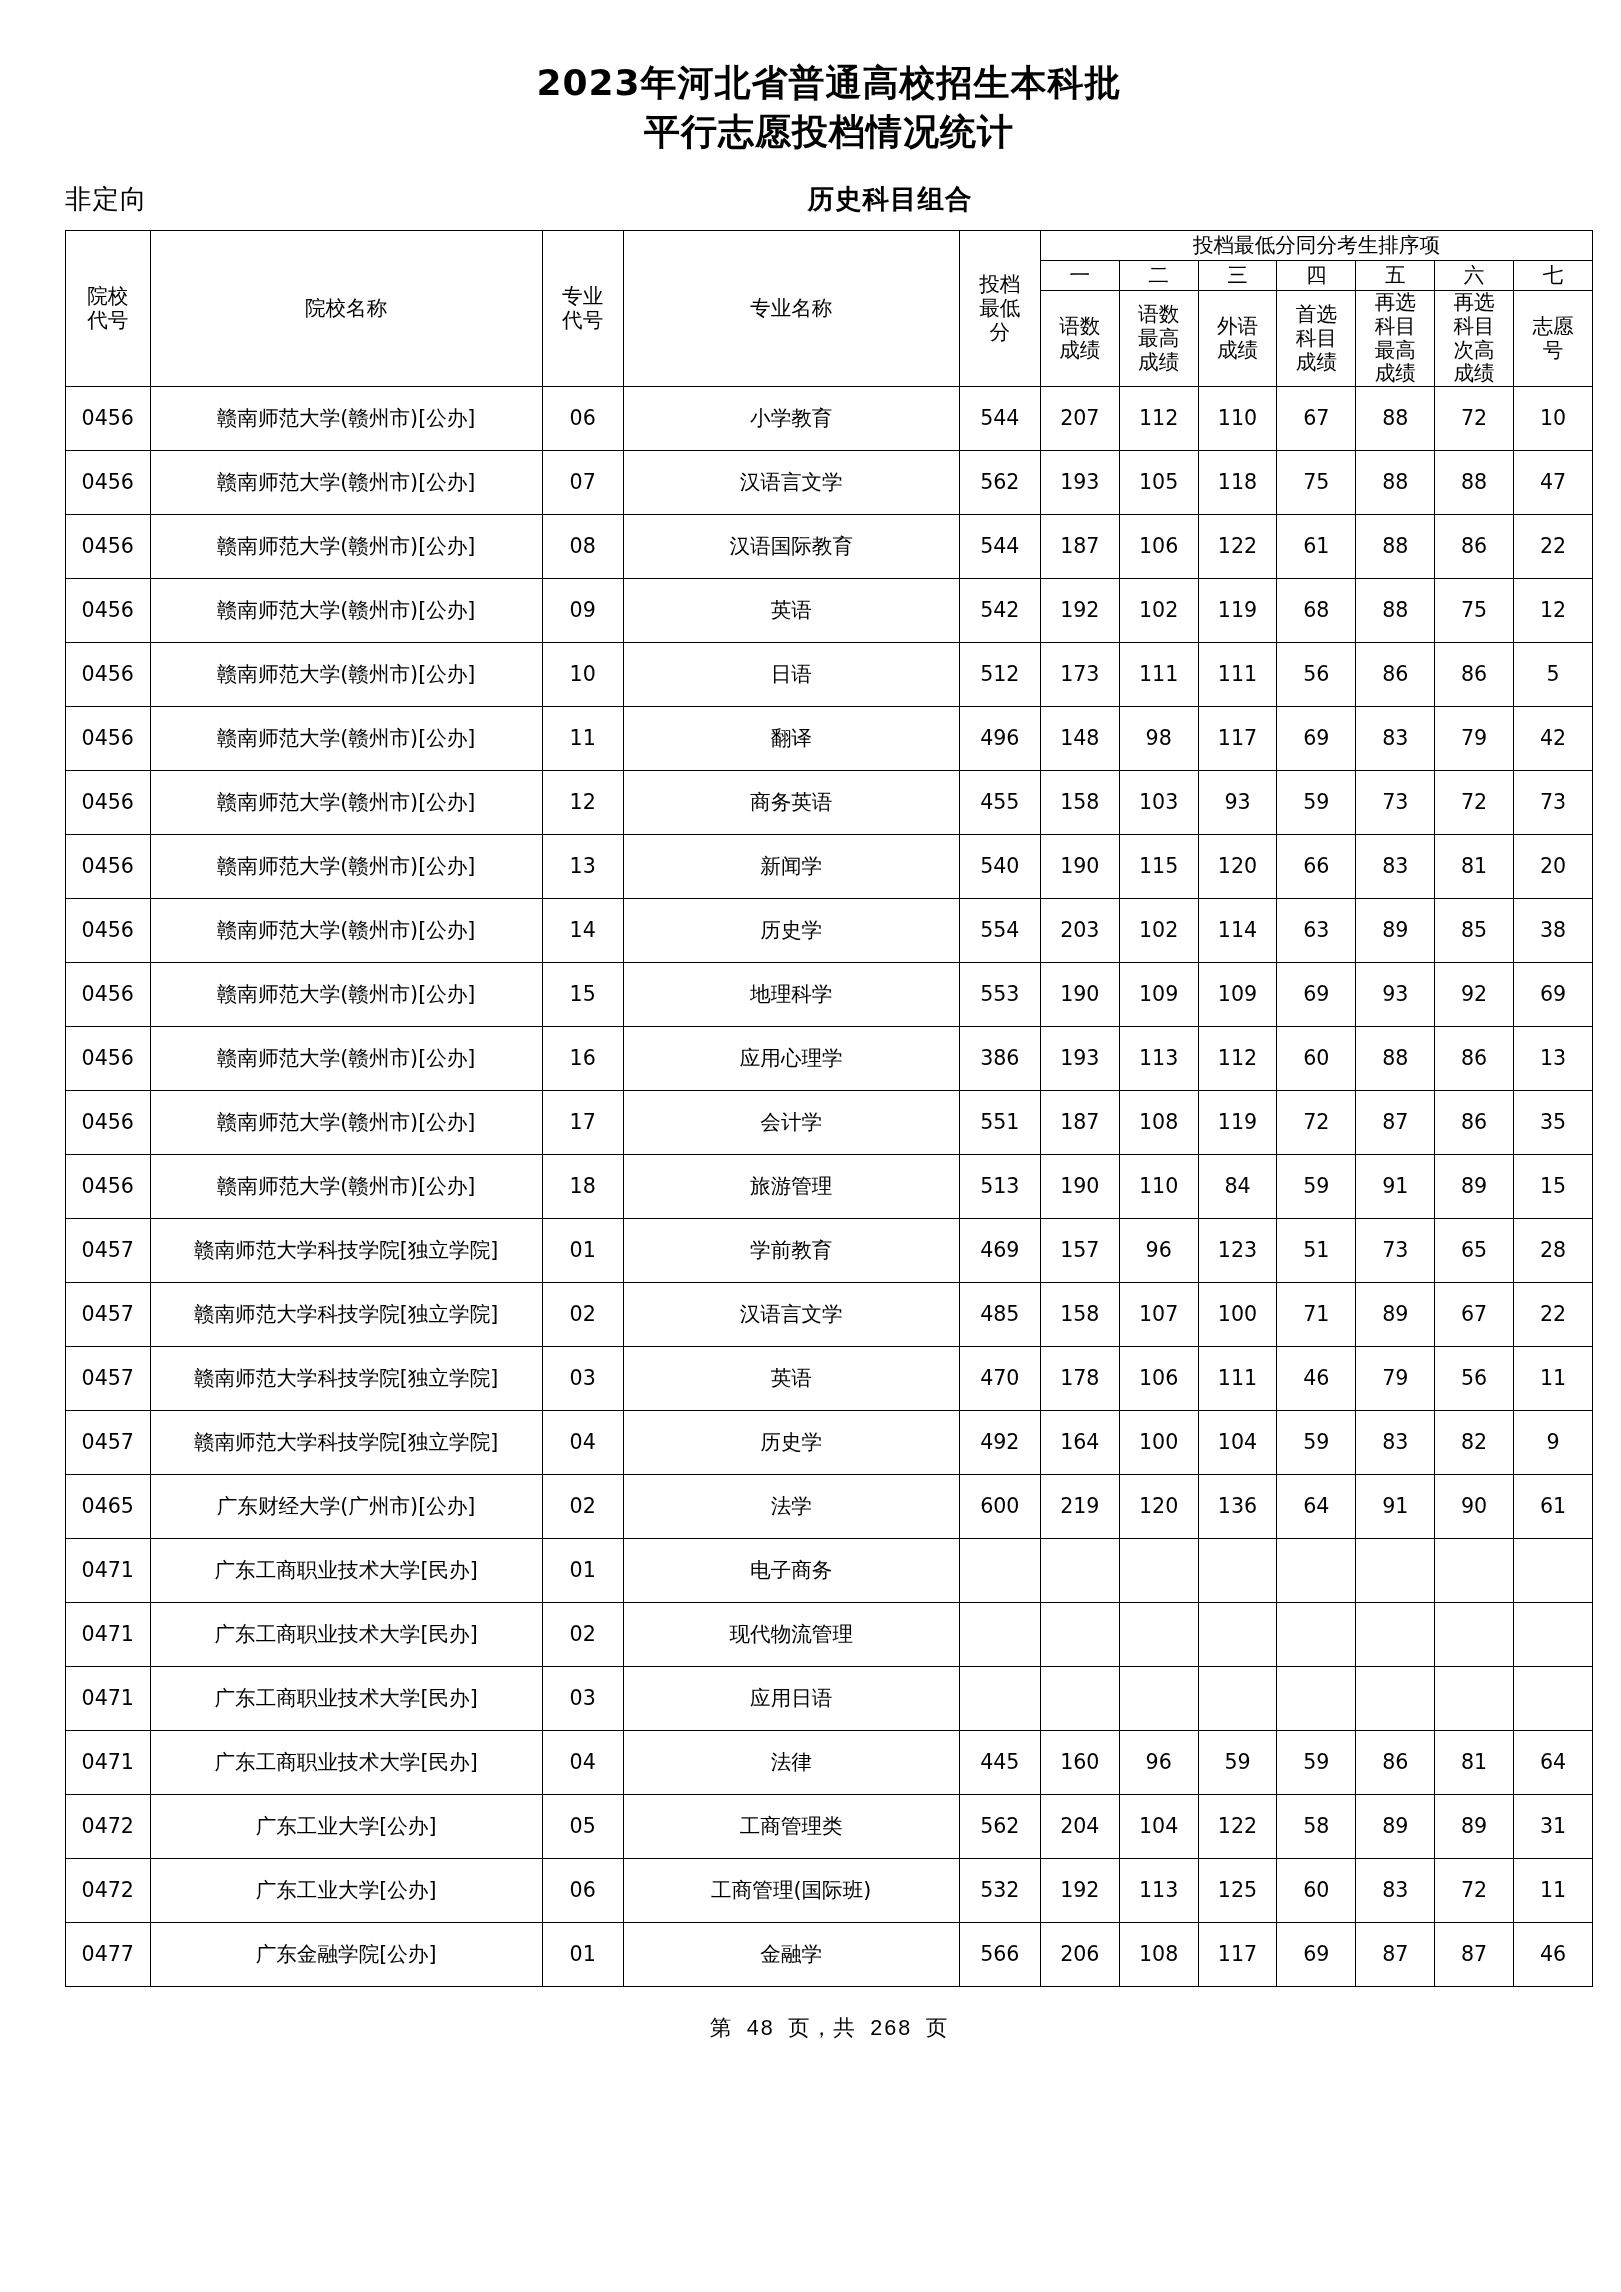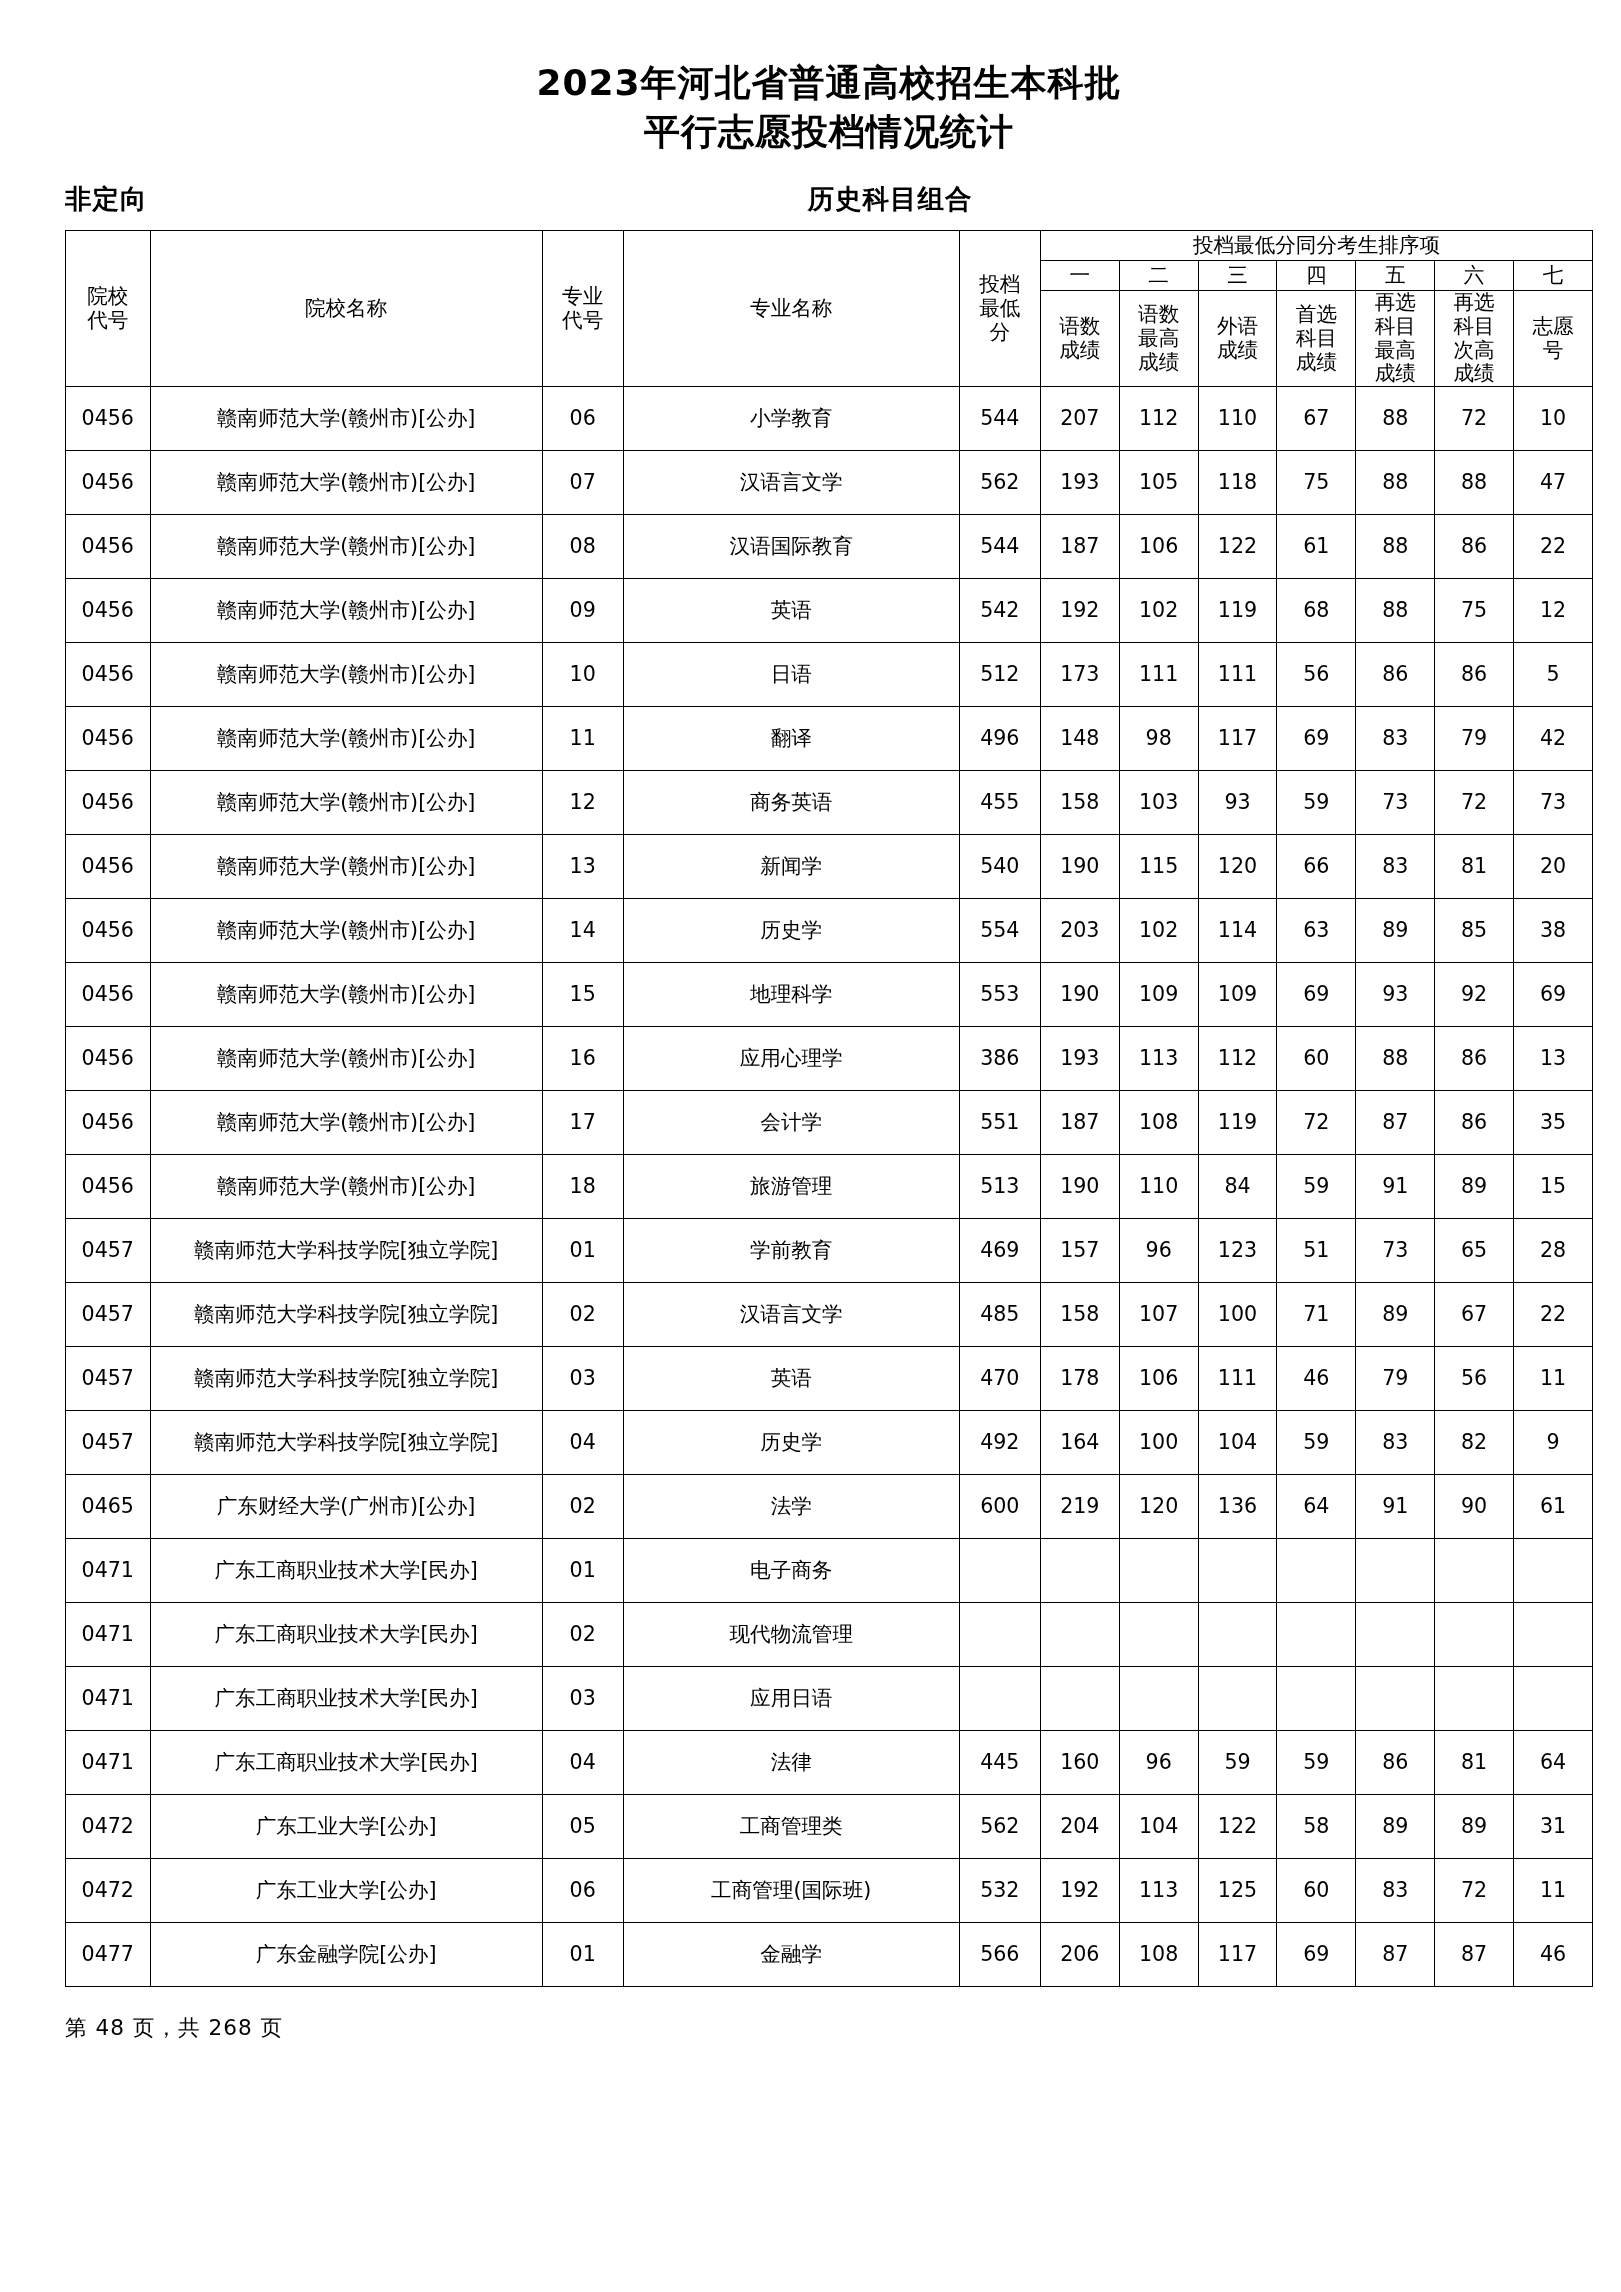--- a/index.html
+++ b/index.html
@@ -34,21 +34,21 @@
   }
   .subhead {
     display: flex;
     align-items: flex-end;
     margin-top: 21.6px;
     margin-bottom: 13.7px;
     height: 39px;
     position: relative;
   }
   .subhead-left {
-    font-weight: bold;
+    font-weight: normal;
     font-size: 26.5px;
     letter-spacing: 1px;
   }
   .subhead-right {
     font-weight: bold;
     font-size: 26.5px;
     letter-spacing: 1px;
     position: absolute;
     left: 54%;
     transform: translateX(-50%);
@@ -117,24 +117,26 @@
     padding-right: 8.8px;
     font-size: 21.6px;
   }
   td.code {
     font-size: 21.6px;
   }
   td.majcode {
     font-size: 21.6px;
   }
   .footer {
+    text-align: center;
     font-size: 21.6px;
     margin-top: 25.5px;
     padding-bottom: 29px;
     letter-spacing: 1px;
+    font-family: Liberation Mono, monospace;
   }
 </style>
 </head>
 <body>
 
 <div class="page">
 
   <div class="doc-title">
     <span>2023年河北省普通高校招生本科批</span>
     <span class="line2">平行志愿投档情况统计</span>

